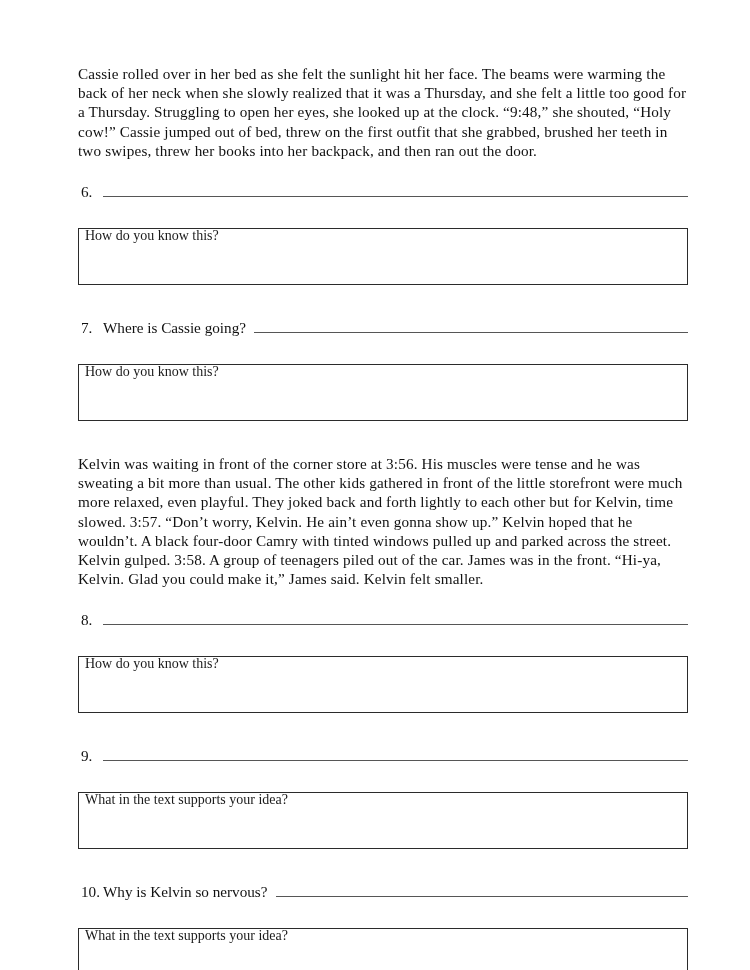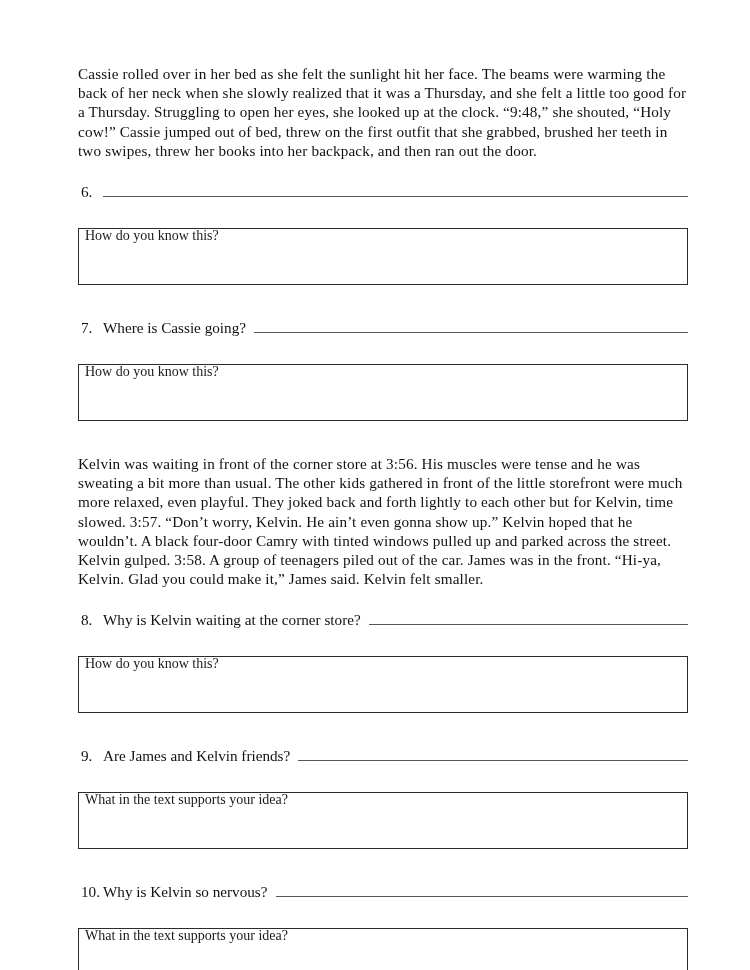--- a/index.html
+++ b/index.html
@@ -129,35 +129,33 @@
     </div>
 
     <div class="gap-xl"></div>
 
     <p class="passage passage-2">Kelvin was waiting in front of the corner store at 3:56.  His muscles were tense and he was sweating a bit more than usual.  The other kids gathered in front of the little storefront were much more relaxed, even playful.  They joked back and forth lightly to each other but for Kelvin, time slowed.  3:57.  “Don’t worry, Kelvin.  He ain’t even gonna show up.”  Kelvin hoped that he wouldn’t.  A black four-door Camry with tinted windows pulled up and parked across the street.  Kelvin gulped.  3:58.  A group of teenagers piled out of the car.  James was in the front.  “Hi-ya, Kelvin.  Glad you could make it,” James said.  Kelvin felt smaller.</p>
 
     <div class="gap-md"></div>
 
     <div class="question-row">
       <span class="q-number">8.</span>
-      <span class="q-text">Why is Kelvin waiting at the corner store?</span>
       <span class="answer-line"></span>
     </div>
 
     <div class="gap-lg"></div>
 
     <div class="evidence-box">
       <span class="evidence-label">How do you know this?</span>
     </div>
 
     <div class="gap-xl"></div>
 
     <div class="question-row">
       <span class="q-number">9.</span>
-      <span class="q-text">Are James and Kelvin friends?</span>
       <span class="answer-line"></span>
     </div>
 
     <div class="gap-lg"></div>
 
     <div class="evidence-box">
       <span class="evidence-label">What in the text supports your idea?</span>
     </div>
 
     <div class="gap-xl"></div>

